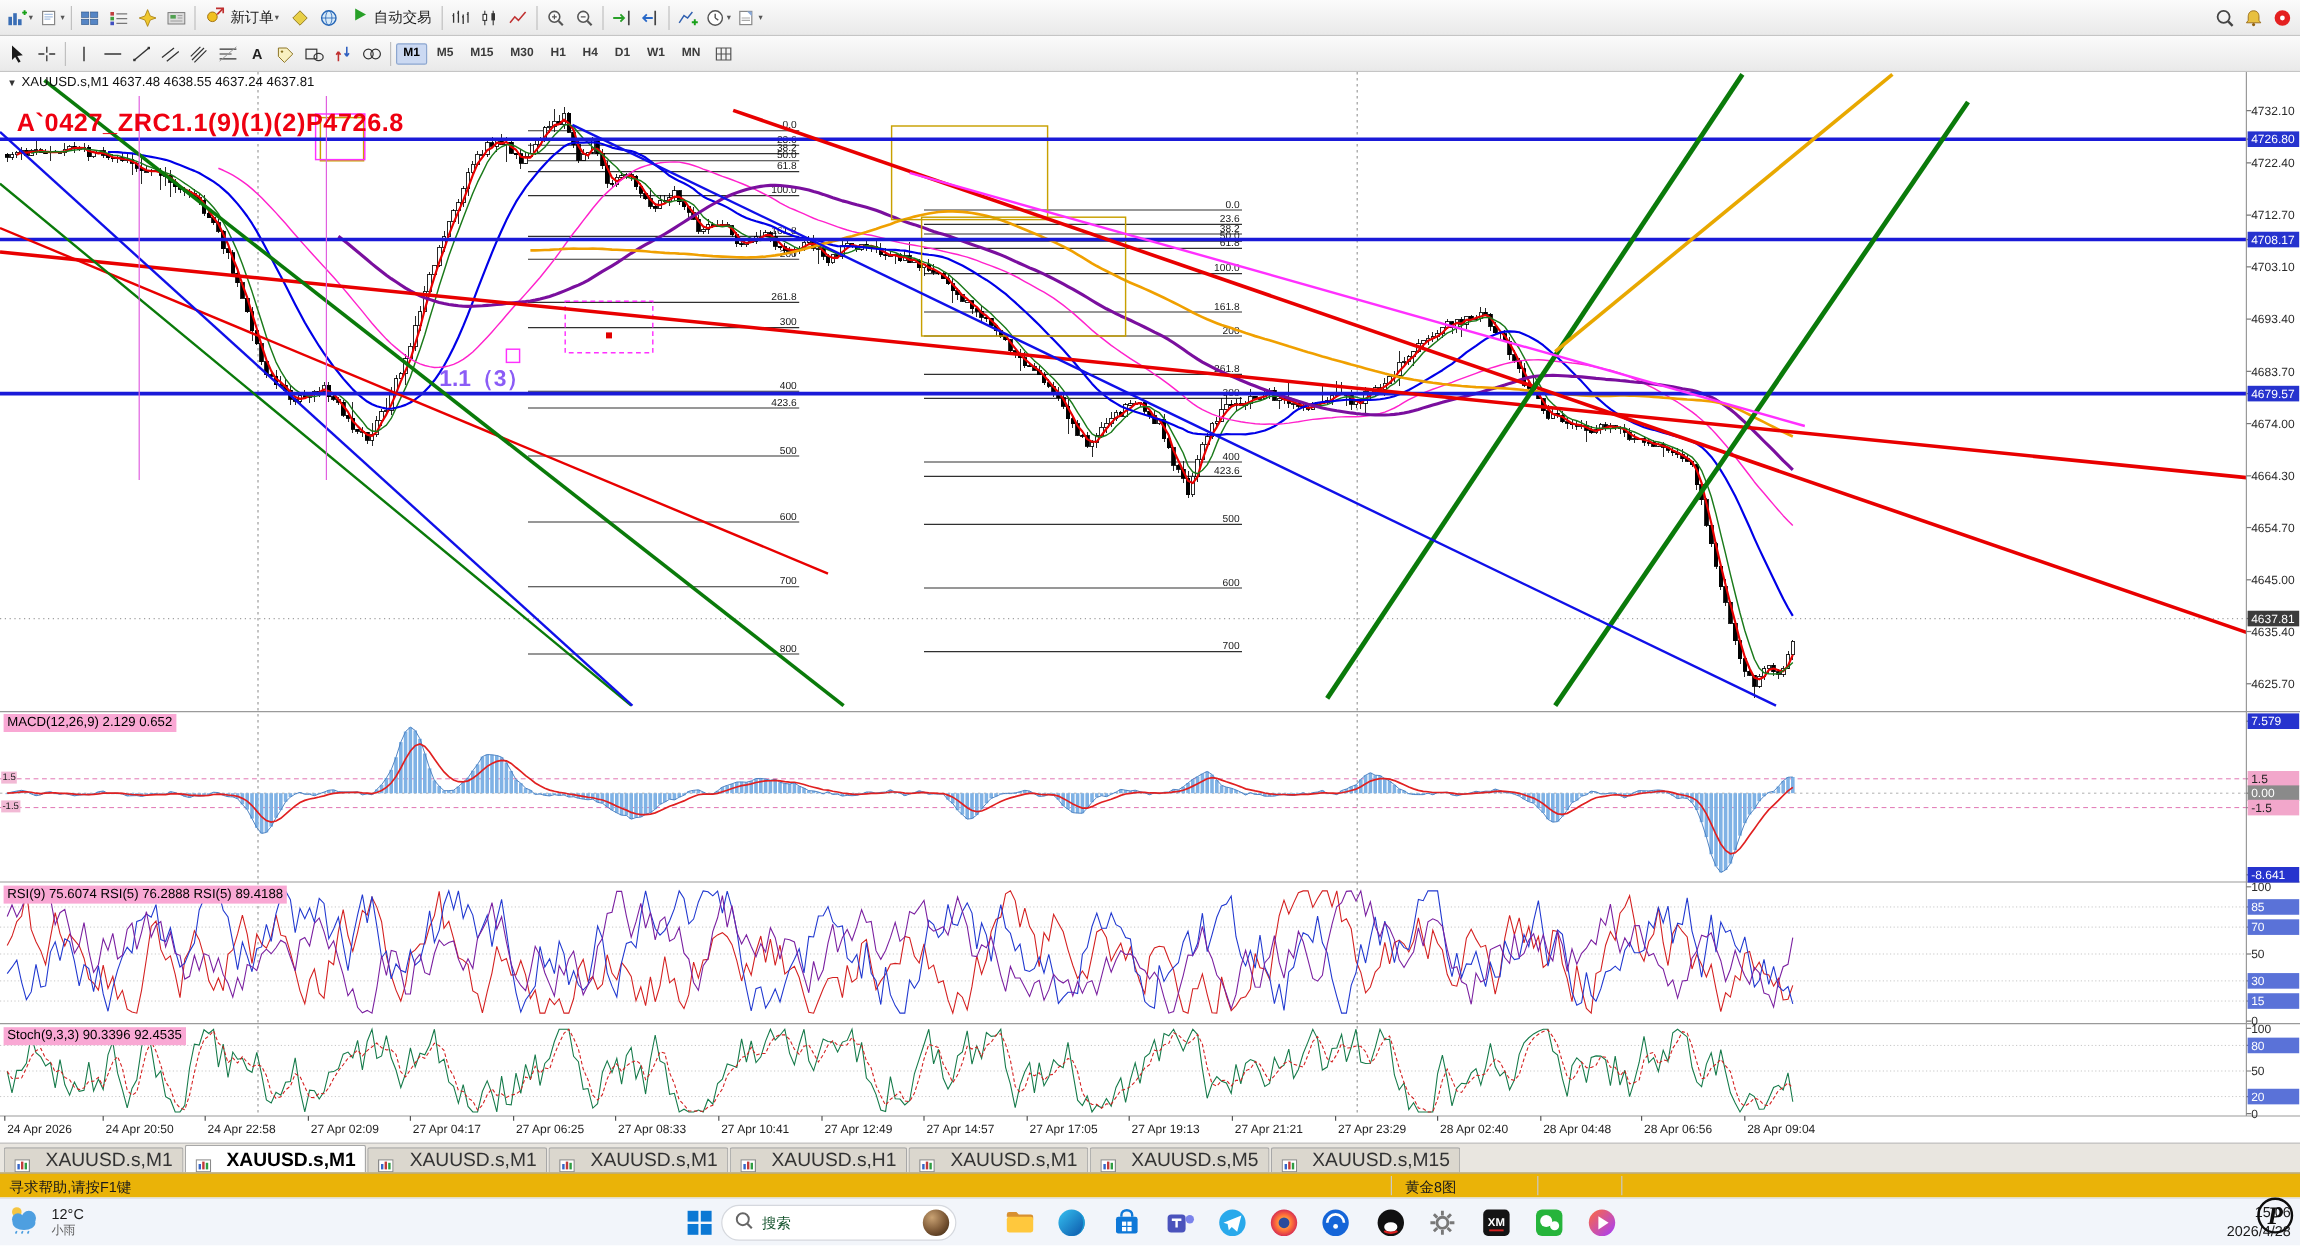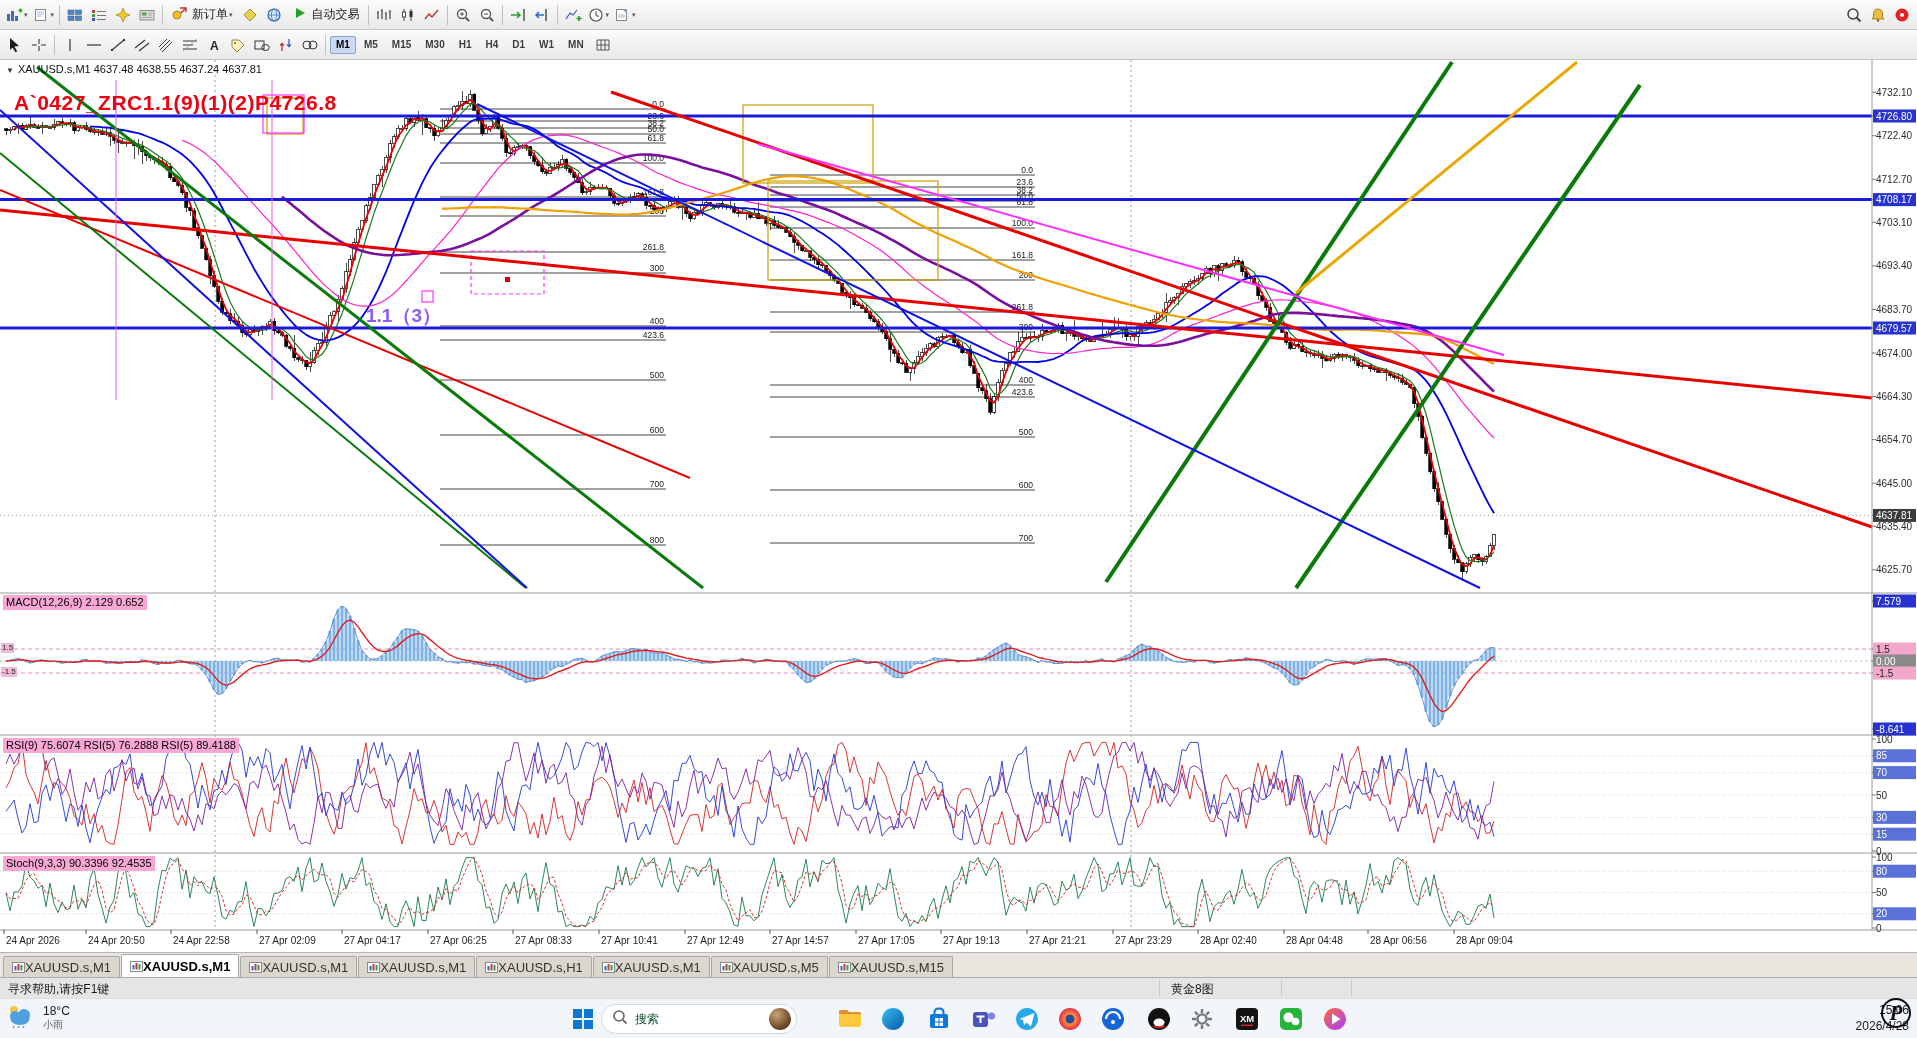--- a/index.html
+++ b/index.html
@@ -18,23 +18,23 @@
 .far-right{margin-left:auto;display:flex;align-items:center}
 #chart-wrap{position:relative;width:1917px;height:892px;background:#fff}
 #chart-svg{position:absolute;left:0;top:0}
 .sym-header{position:absolute;left:6px;top:3px;font-size:11px;color:#101010;white-space:nowrap}
 .sym-caret{font-size:8px;color:#333;margin-right:4px}
 .annot-main{position:absolute;left:14px;top:31px;font-size:21px;font-weight:bold;color:#EE0010;white-space:nowrap;letter-spacing:.5px}
 .annot-sub{position:absolute;left:366px;top:243px;font-size:19px;font-weight:bold;color:#8b5cf6;white-space:nowrap}
 .ind-label{position:absolute;left:3px;font-size:11px;line-height:15px;background:#f9a8d4;color:#000;padding:0 3px;white-space:nowrap}
 .macd-mini{position:absolute;left:1px;font-size:8px;line-height:10px;background:#F2B9D5;color:#222;padding:0 1px}
 #tab-bar{height:25px;background:#E9E6E0;border-top:1px solid #B5B5B5;display:flex;align-items:flex-end;padding:1px 3px 0}
-.chart-tab{display:flex;align-items:center;gap:0;font-size:13px;color:#333;padding:0 8px;height:21px;background:#DBD7CE;border:1px solid #A8A8A8;border-bottom:none;border-radius:2px 2px 0 0;margin-right:1px;white-space:nowrap}
+.chart-tab{display:flex;align-items:flex-end;gap:13px;font-size:16px;color:#333;padding:0 8px;height:21px;background:#DBD7CE;border:1px solid #A8A8A8;border-bottom:none;border-radius:2px 2px 0 0;margin-right:1px;white-space:nowrap}
 .chart-tab.active{background:#FFF;height:23px;font-weight:bold;color:#000}
-#status-bar{height:21px;background:#e5e5e5;border-top:1px solid #ABABAB;position:relative;font-size:12px;color:#1a1a1a}
+#status-bar{height:21px;background:#eab308;border-top:1px solid #ABABAB;position:relative;font-size:12px;color:#1a1a1a}
 .sb-rule{position:absolute;top:2px;bottom:2px;width:1px;background:#C9C9C9}
 #taskbar{height:40px;background:#F2F5FA;border-top:1px solid #DADEE4;position:relative}
 .tico{position:absolute;top:7px;width:26px;height:26px;border-radius:4px;display:flex;align-items:center;justify-content:center}
 #search-pill{position:absolute;left:601px;top:5px;width:196px;height:30px;background:#FFF;border:1px solid #D5D8DE;border-radius:15px;display:flex;align-items:center;padding:0 5px 0 10px}
 #search-text{font-size:12px;color:#14532d;margin-left:7px;flex:1}
 #search-cam{width:22px;height:22px;border-radius:50%;background:radial-gradient(circle at 35% 30%,#C9A273,#7A5634 55%,#33200D)}
 #weather{position:absolute;left:6px;top:4px;display:flex;align-items:center;gap:5px}
 #weather-txt{display:flex;flex-direction:column;line-height:1.15}
 #weather-temp{font-size:12px;color:#1a1a1a}
 #weather-desc{font-size:10px;color:#5a5a5a}
@@ -1786,21 +1786,21 @@
 <div id="taskbar">
   <div id="weather">
     <span id="weather-ic"><svg width="32" height="26" viewBox="0 0 32 26">
           <circle cx="8" cy="7" r="4" fill="#F5C542"></circle>
           <circle cx="9" cy="13" r="5" fill="#4E9FE0"></circle>
           <circle cx="18" cy="12" r="6" fill="#4E9FE0"></circle>
           <ellipse cx="14" cy="16" rx="9.5" ry="6" fill="#4E9FE0"></ellipse>
           <path d="M8 23l-1 2M13 23l-1 2M18 23l-1 2" stroke="#4E9FE0" stroke-width="1.4" fill="none"></path>
         </svg></span>
     <span id="weather-txt">
-      <span id="weather-temp">18°C</span>
+      <span id="weather-temp">12°C</span>
       <span id="weather-desc">小雨</span>
     </span>
   </div>
   <div class="tico" id="start-btn" style="left:570px">
       <svg width="26" height="26" viewBox="0 0 26 26">
         <rect x="3" y="3" width="9" height="9" fill="#0B78D4"></rect>
         <rect x="14" y="3" width="9" height="9" fill="#0B78D4"></rect>
         <rect x="3" y="14" width="9" height="9" fill="#0B78D4"></rect>
         <rect x="14" y="14" width="9" height="9" fill="#0B78D4"></rect>
       </svg>

